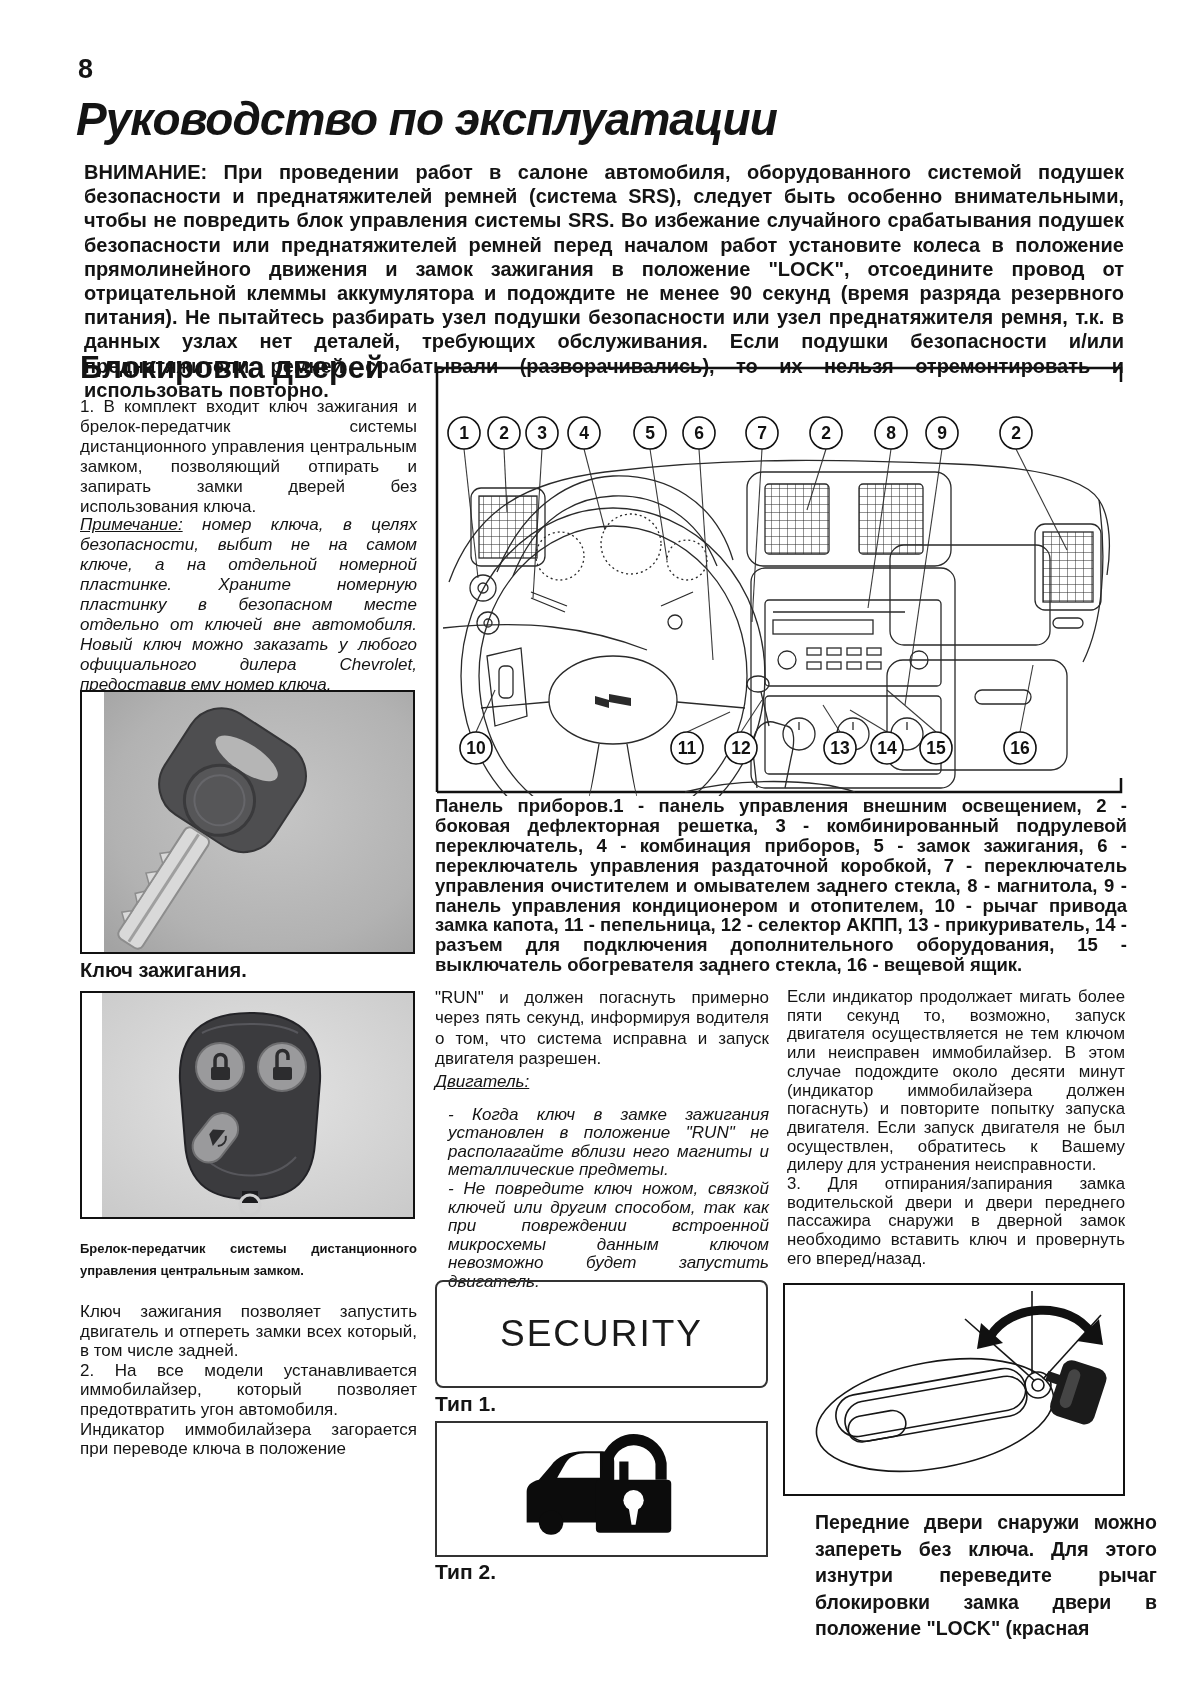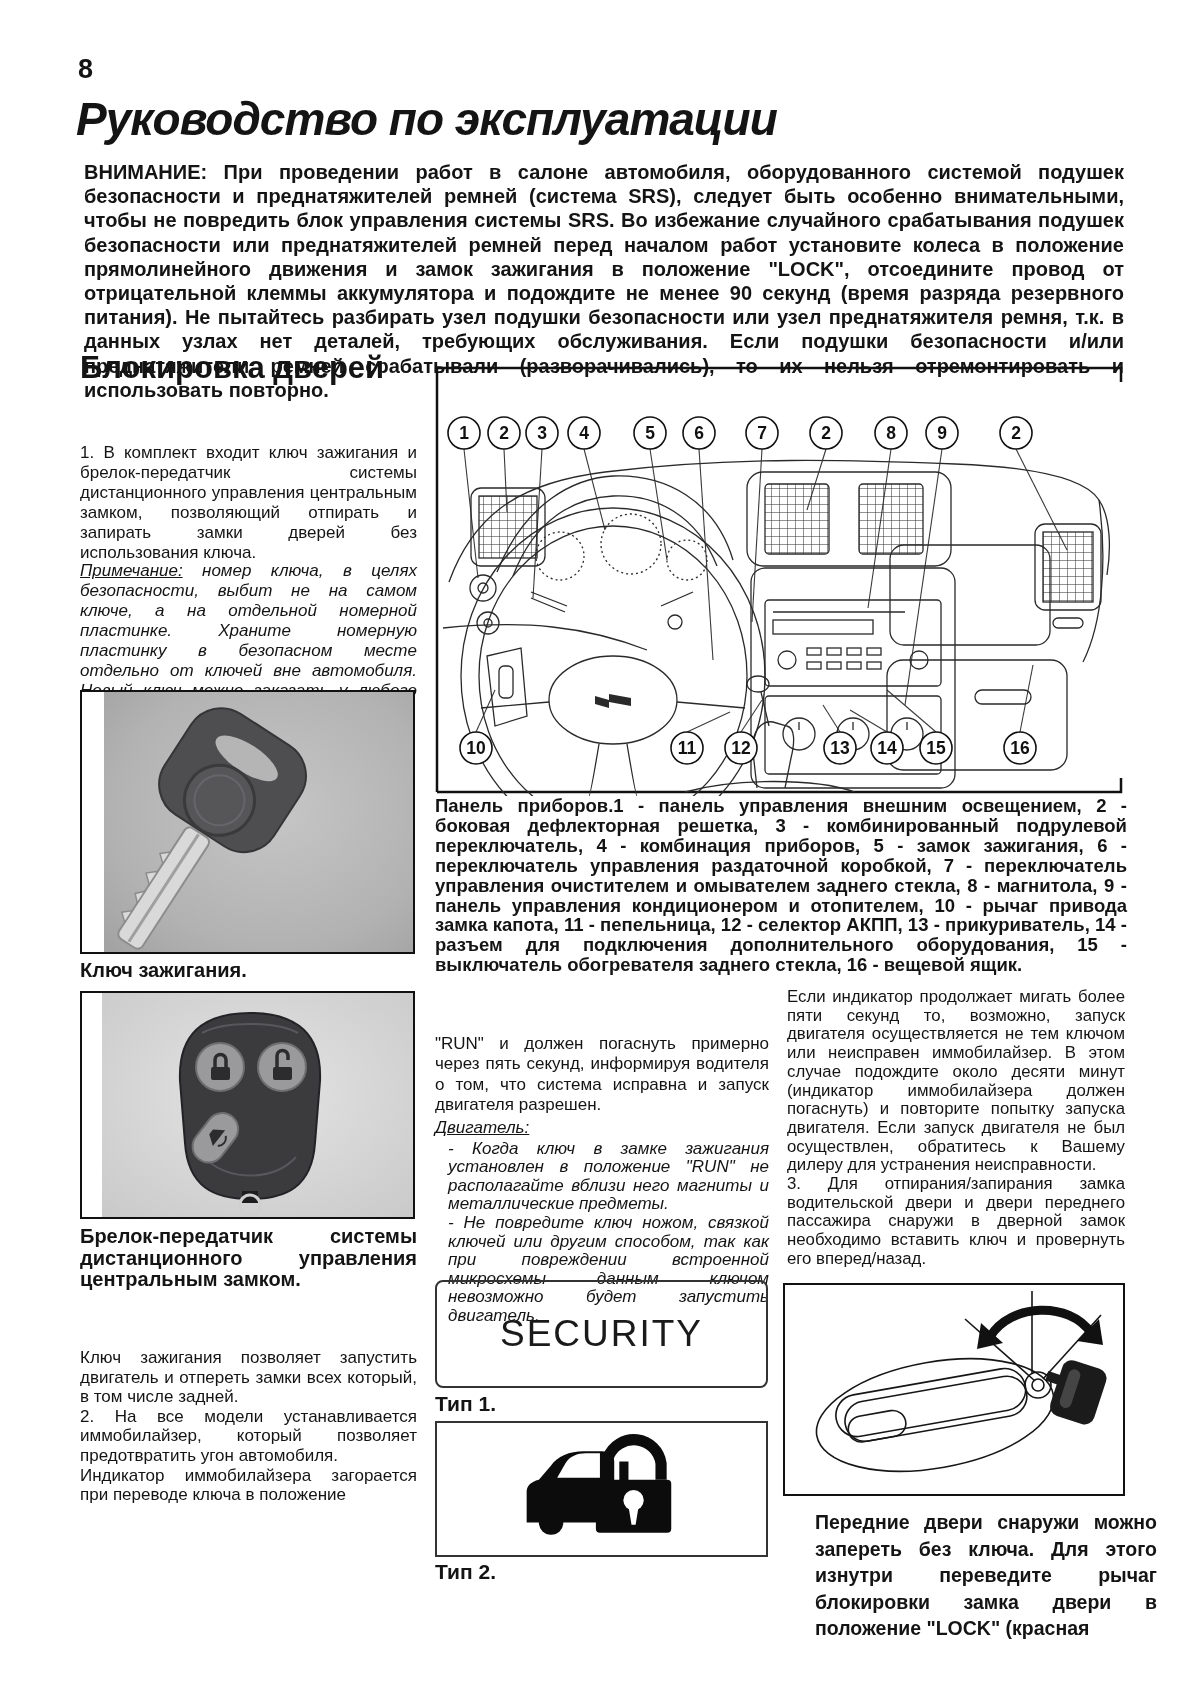--- a/index.html
+++ b/index.html
@@ -2,28 +2,28 @@
 <html><head>
 <meta charset="utf-8">
 <style>
   html,body{margin:0;padding:0;background:#e9e9e9;}
   .pg{position:relative;width:1200px;height:1698px;background:#ffffff;margin:0 auto;
       font-family:"Liberation Sans",sans-serif;color:#141414;overflow:hidden;}
   .abs{position:absolute;}
   .j{text-align:justify;text-justify:inter-word;}
   .i{font-style:italic;}
   .u{text-decoration:underline;}
-  .body-txt{font-size:17px;line-height:20px;margin-top:46px;}
+  .body-txt{font-size:17px;line-height:20px;}
   .pagenum{font-size:27px;font-weight:bold;}
   .title{font-size:46px;font-weight:bold;letter-spacing:-1px;}
   .warn{width:1040px;font-size:20px;font-weight:bold;line-height:24.2px;}
   .h2{font-size:31px;font-weight:bold;}
   .photo-box{border:2px solid #111;background:#fff;}
   .cap-sm{font-size:20px;font-weight:bold;}
-  .cap-j{font-size:20px;font-weight:bold;line-height:21.5px;}
+  .cap-j{font-size:13px;font-weight:bold;line-height:21.5px;margin-top:12px;}
   .figcap{font-size:18.5px;font-weight:bold;line-height:19.9px;}
   .mid-bullets{padding-left:13px;font-style:italic;font-size:17px;line-height:18.6px;}
   .secbox{border:2px solid #333;display:flex;align-items:center;justify-content:center;}
   .sectext{font-size:37px;letter-spacing:2px;color:#1a1a1a;}
   .tip{font-size:21px;font-weight:bold;}
   .rcol{font-size:16.8px;line-height:18.7px;}
   .hcap{font-size:19.5px;font-weight:bold;line-height:26.5px;}
   svg text.cnum{font-family:"Liberation Sans",sans-serif;font-size:17.5px;font-weight:bold;fill:#111;}
 </style>
 </head>
@@ -304,21 +304,21 @@
           <circle cx="585" cy="388" r="16" fill="#fff" stroke="#111" stroke-width="1.6"></circle>
           <text class="cnum" x="585" y="394" text-anchor="middle">16</text>
         </g>
     </g>
   </svg>
   <div class="abs figcap j" style="left:435px;top:796px;width:692px;">Панель приборов.1 - панель управления внешним освещением, 2 - боковая дефлекторная решетка, 3 - комбинированный подрулевой переключатель, 4 - комбинация приборов, 5 - замок зажигания, 6 - переключатель управления раздаточной коробкой, 7 - переключатель управления очистителем и омывателем заднего стекла, 8 - магнитола, 9 - панель управления кондиционером и отопителем, 10 - рычаг привода замка капота, 11 - пепельница, 12 - селектор АКПП, 13 - прикуриватель, 14 - разъем для подключения дополнительного оборудования, 15 - выключатель обогревателя заднего стекла, 16 - вещевой ящик.</div>
 
   <div class="abs" style="left:435px;top:988px;width:334px;">
     <div class="body-txt j" style="line-height:20.4px;">"RUN" и должен погаснуть примерно через пять секунд, информируя водителя о том, что система исправна и запуск двигателя разрешен.</div>
     <div class="body-txt i" style="margin-top:2px;"><span class="u">Двигатель:</span></div>
-    <div class="mid-bullets j" style="margin-top:2px;">
+    <div class="mid-bullets j" style="margin-top:14px;">
       <div>- Когда ключ в замке зажигания установлен в положение "RUN" не располагайте вблизи него магниты и металлические предметы.</div>
       <div>- Не повредите ключ ножом, связкой ключей или другим способом, так как при повреждении встроенной микросхемы данным ключом невозможно будет запустить двигатель.</div>
     </div>
   </div>
 
   <div class="abs secbox" style="left:435px;top:1280px;width:329px;height:104px;border-radius:8px;">
     <span class="sectext">SECURITY</span>
   </div>
   <div class="abs tip" style="left:435px;top:1392px;">Тип 1.</div>
 

